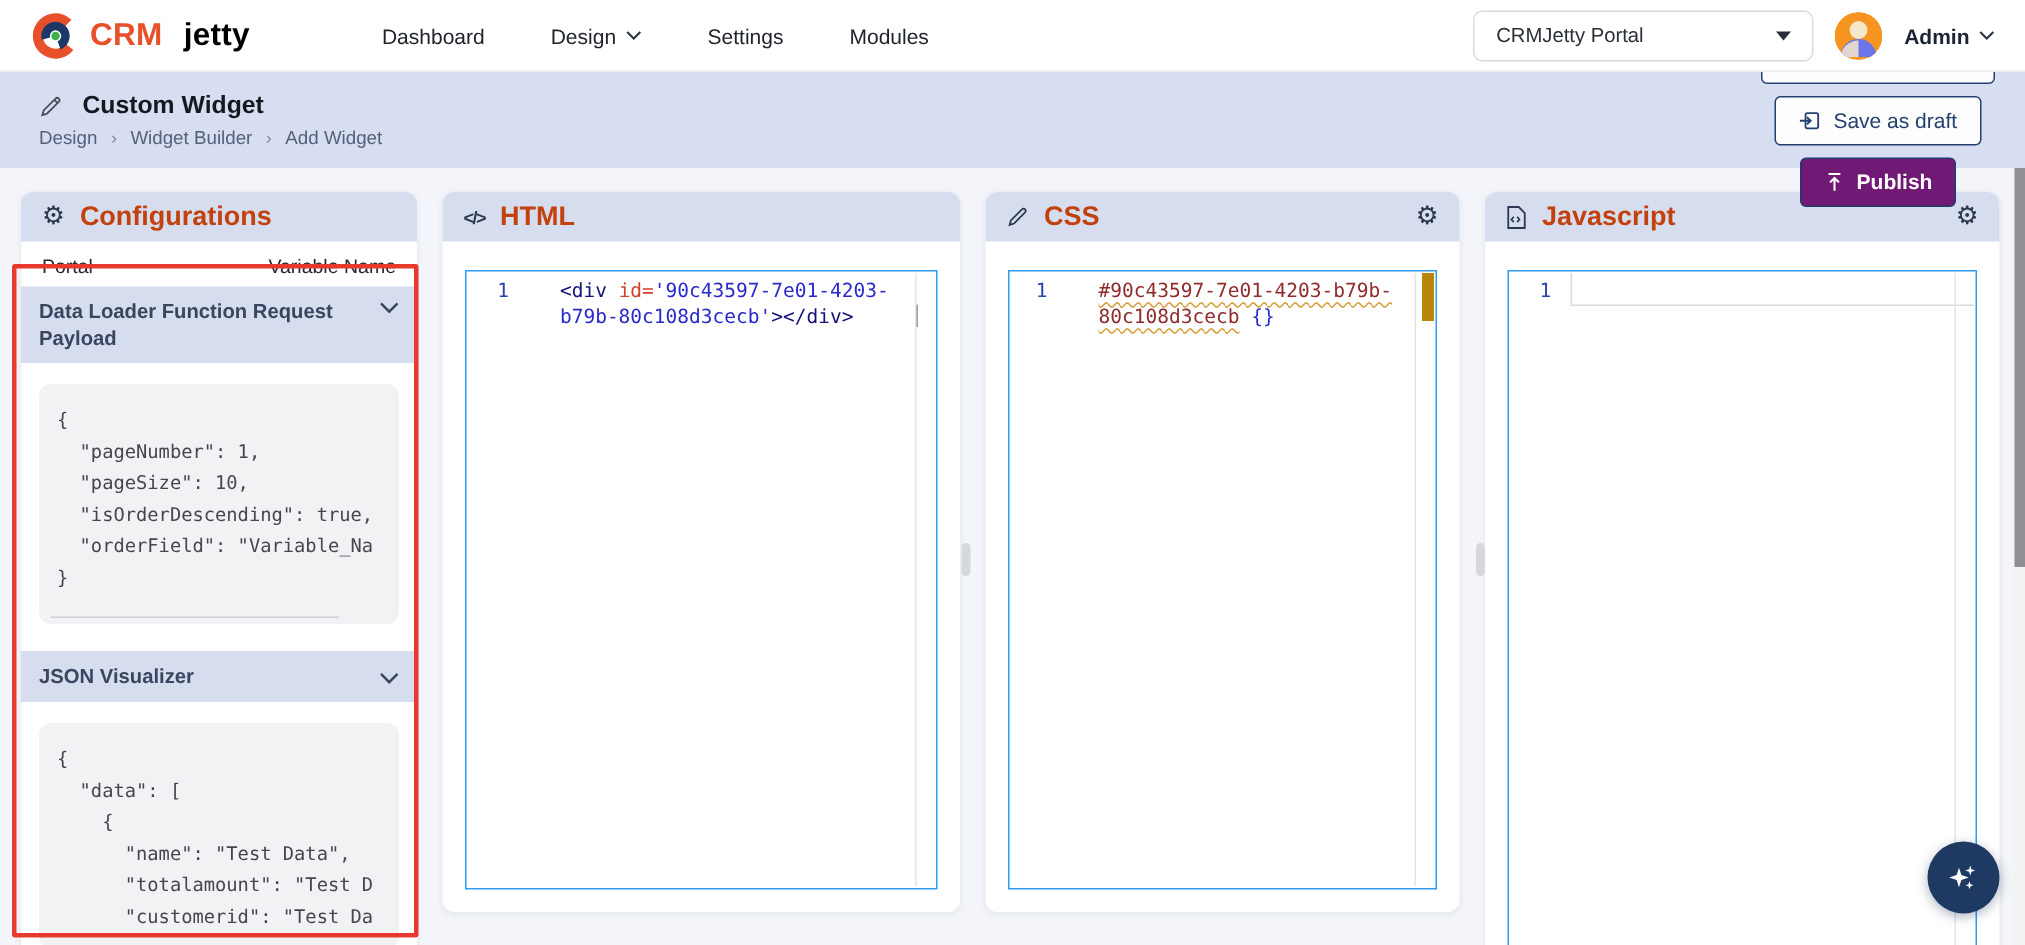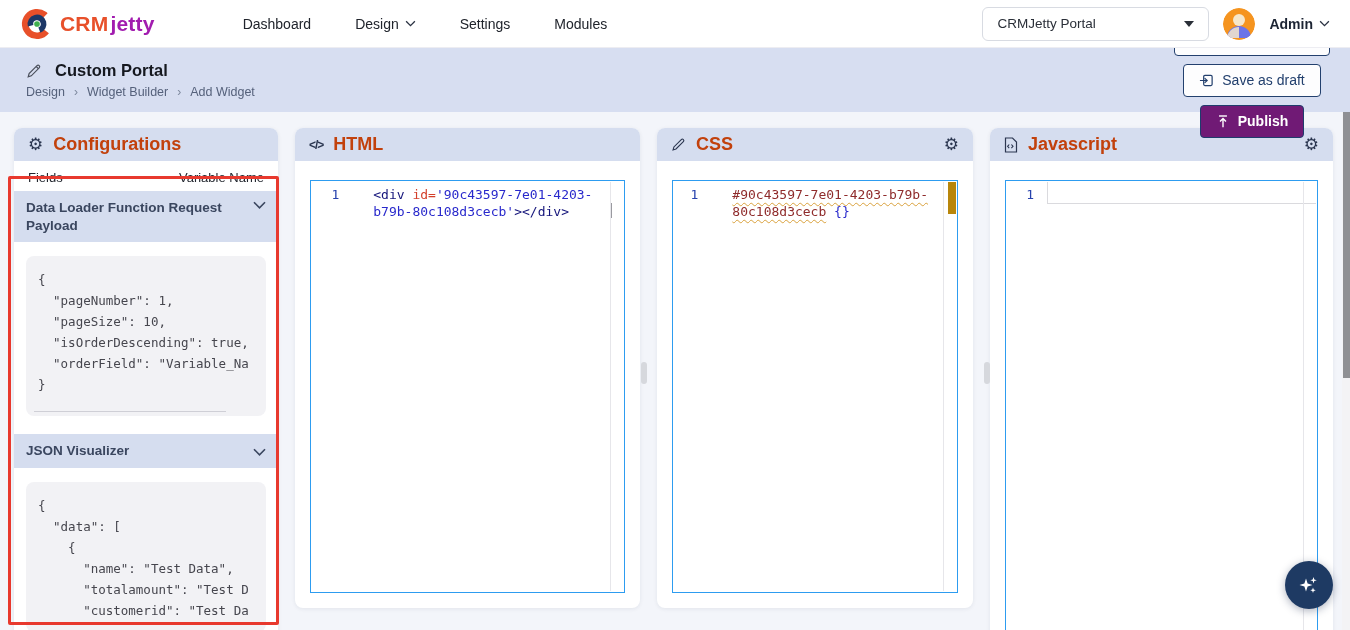--- a/index.html
+++ b/index.html
@@ -5,21 +5,21 @@
   * { margin:0; padding:0; box-sizing:border-box; }
   html,body { width:1350px; height:630px; overflow:hidden; font-family:"Liberation Sans",sans-serif; background:#fff; }
   body { position:relative; }
 
   
   .navbar { position:absolute; left:0; top:0; width:1350px; height:48px; background:#fff;
             border-bottom:1px solid #ededf2; display:flex; align-items:center; padding:0 20px; z-index:5; }
   .logo { display:flex; align-items:center; gap:6px; cursor:pointer; }
   .logo-text { font-size:21px; font-weight:bold; letter-spacing:.2px; }
   .logo-crm { color:#e8502a; }
-  .logo-jetty { color:#a21caf; margin-left:2px; }
+  .logo-jetty { color:#000000; margin-left:14px; }
   .nav-items { display:flex; align-items:center; gap:44px; margin-left:88px; }
   .nav-item { font-size:14px; color:#20242c; display:flex; align-items:center; gap:6px; cursor:pointer; }
   .nav-right { margin-left:auto; display:flex; align-items:center; gap:14px; }
   .portal-select { width:227px; height:34px; border:1px solid #d8dbe2; border-radius:6px; background:#fff;
                    display:flex; align-items:center; padding:0 14px; font-size:13.5px; color:#2a2f38; cursor:pointer; }
   .portal-caret { margin-left:auto; width:0; height:0; border-left:5px solid transparent; border-right:5px solid transparent; border-top:6px solid #2a2f38; }
   .avatar { width:32px; height:32px; border-radius:50%; overflow:hidden; flex:0 0 32px; }
   .admin { display:flex; align-items:center; gap:6px; font-size:14px; font-weight:600; color:#1c2433; cursor:pointer; }
   .chev { color:#2a3242; display:inline-flex; }
 
@@ -160,21 +160,21 @@
 
 <section class="subheader">
   <div class="sub-left">
     <div class="title-row">
       <span>
         <svg width="16" height="16" viewBox="0 0 16 16">
             <path d="M2.2 13.8 L3.1 10.6 L11 2.7 a1.55 1.55 0 0 1 2.2 2.2 L5.3 12.8 Z" fill="none" stroke="#4a4f5b" stroke-width="1.2"></path>
             <path d="M10.2 3.5 l2.2 2.2" stroke="#4a4f5b" stroke-width="1.2"></path>
           </svg>
       </span>
-      <span class="page-title">Custom Portal</span>
+      <span class="page-title">Custom Widget</span>
     </div>
     <div class="breadcrumb">
       <span class="crumb">Design</span>
       <span class="crumb-sep">›</span>
       <span class="crumb">Widget Builder</span>
       <span class="crumb-sep">›</span>
       <span>Add Widget</span>
     </div>
   </div>
 
@@ -210,21 +210,21 @@
 </section>
 
 <main class="main">
 
   <div class="card card-config">
     <div class="card-head">
       <span class="head-gear" style="margin-left:0;">⚙</span>
       <span class="card-title">Configurations</span>
     </div>
     <div class="fields-row">
-      <span>Fields</span>
+      <span>Portal</span>
       <span>Variable Name</span>
     </div>
 
     <div class="section-head">
       <span style="max-width:218px;">Data Loader Function Request Payload</span>
       <span class="chev">
         <svg width="13" height="8" viewBox="0 0 13 8">
             <path d="M1 1.2 L6.5 6.8 L12 1.2" stroke="currentColor" stroke-width="1.6" fill="none"></path>
           </svg>
       </span>

